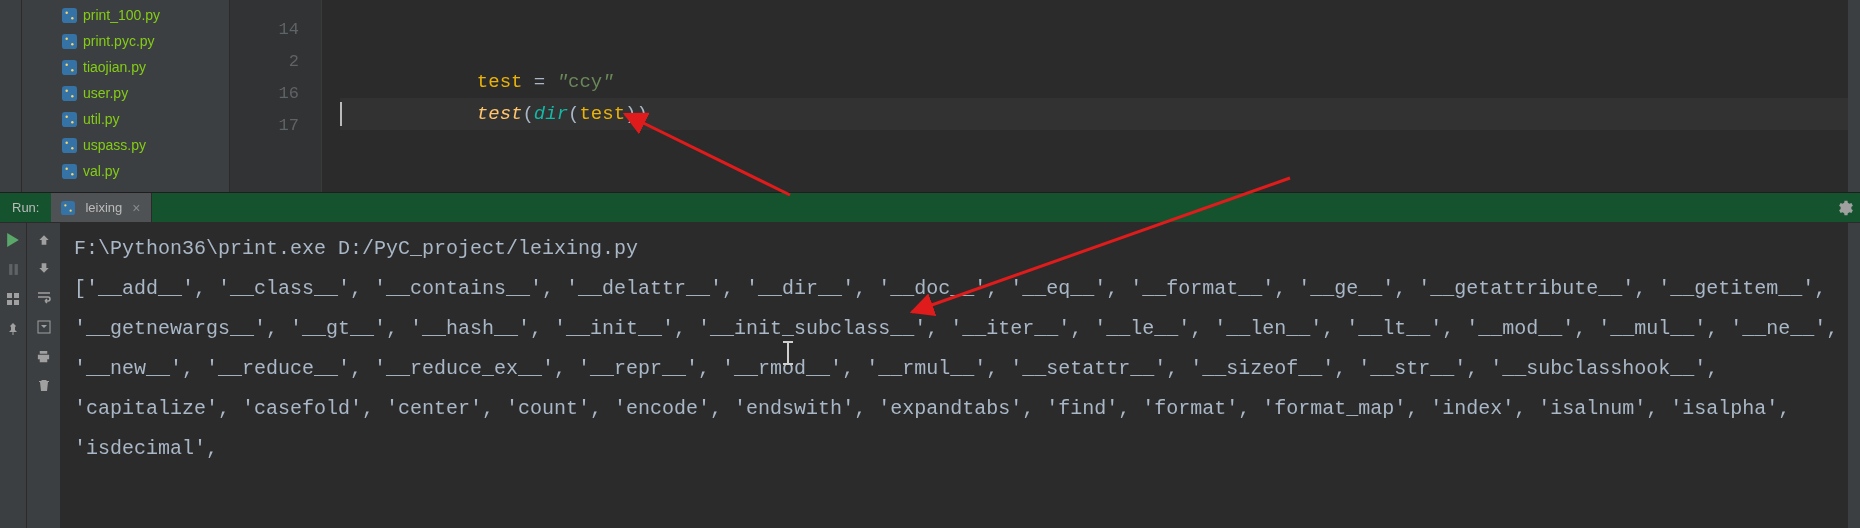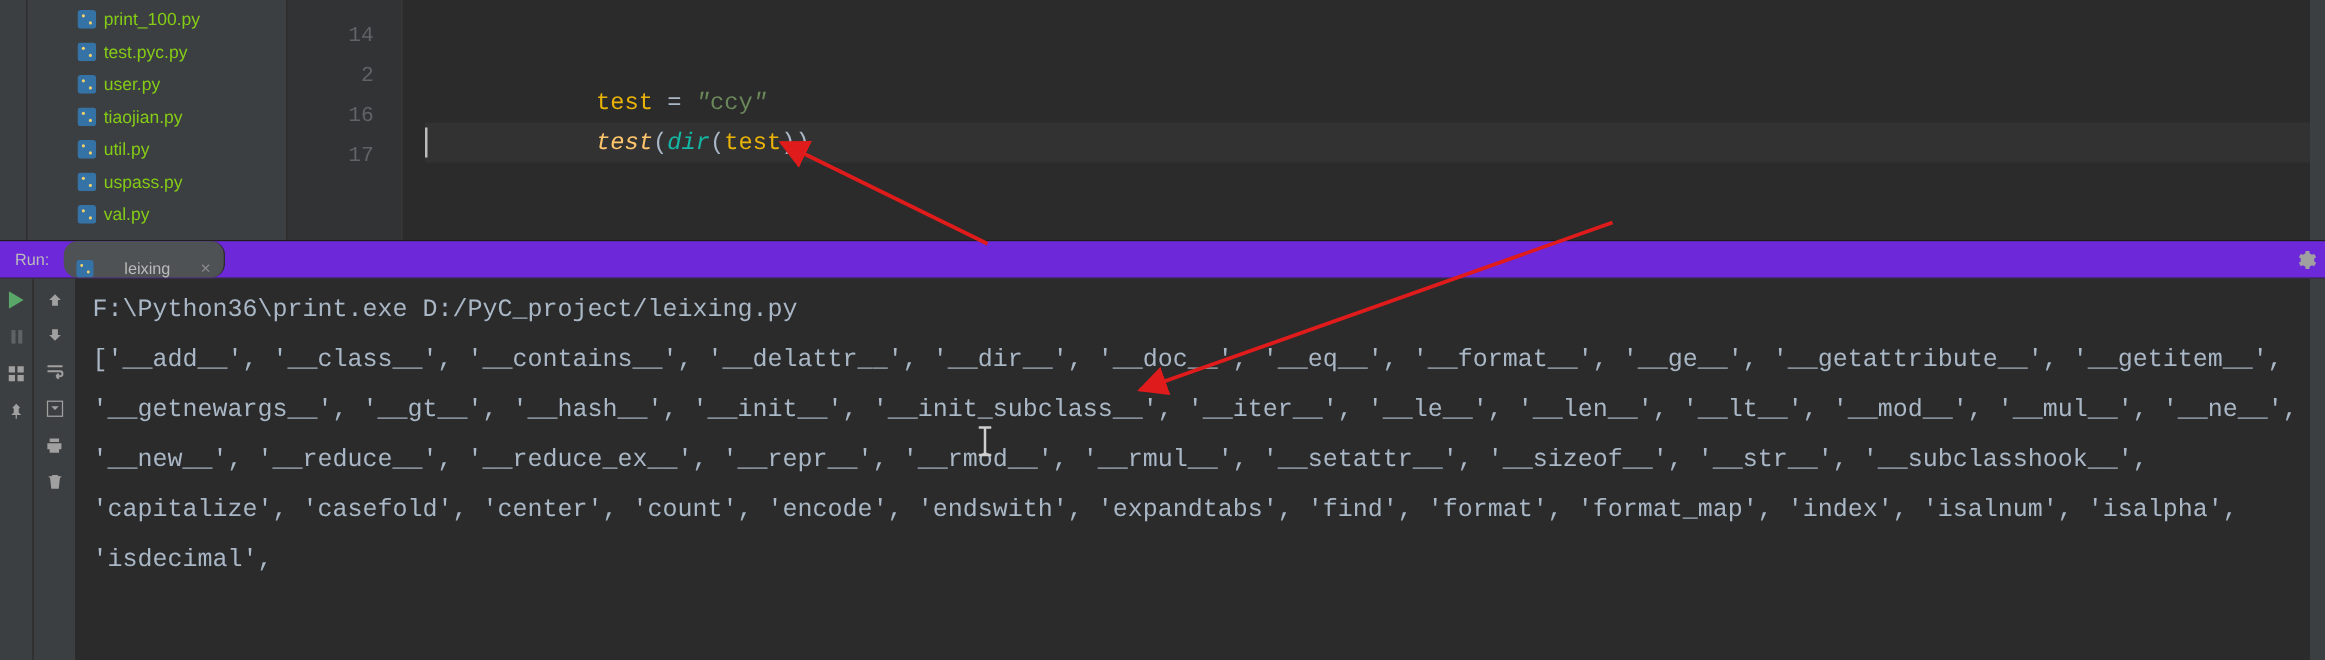--- a/index.html
+++ b/index.html
@@ -72,32 +72,31 @@
     display:inline-block; width:2px; height:24px; background:#bbbbbb;
     vertical-align:middle; margin-left:0px;
   }
   .run-panel {
     flex:1;
     display:flex; flex-direction:column;
     background:#2b2b2b;
     border-top:1px solid #1e1e1e;
   }
   .run-tabbar {
-    height:30px; background:#6d28d9; display:flex; align-items:stretch;
+    height:30px; background:#14532d; display:flex; align-items:stretch;
     border-bottom:1px solid #2b2b2b;
   }
   .run-label { padding: 0 12px; line-height:30px; color:#bbbbbb; font-size:13px; }
   .run-tab {
-    display:flex; align-items:flex-end; gap:24px;
+    display:flex; align-items:center; gap:10px;
     padding: 0 10px;
     background:#4e5254;
     color:#bbbbbb;
     border-right:1px solid #2b2b2b;
     font-size:13px;
-    border-radius:11px;
   }
   .run-tab .close { color:#8a8a8a; font-size:14px; cursor:pointer; }
   .run-tabbar .spacer { flex:1; }
   .gear { width:30px; display:flex; align-items:center; justify-content:center; cursor:pointer; }
   .run-body {
     flex:1; display:flex;
   }
   .run-gutter {
     width:26px; background:#3c3f41; display:flex; flex-direction:column;
     align-items:center; padding-top:10px; gap:16px;
@@ -149,41 +148,41 @@
         <span>print_100.py</span>
       </div>
       <div class="tree-item">
         <span class="ficon">
           <svg width="15" height="15" viewBox="0 0 16 16">
               <rect x="0" y="0" width="16" height="16" rx="3" fill="#3572A5"></rect>
               <circle cx="5" cy="5" r="1.3" fill="#f5d26a"></circle>
               <circle cx="11" cy="11" r="1.3" fill="#f5d26a"></circle>
             </svg>
         </span>
-        <span>test.pyc.py</span>
+        <span>print.pyc.py</span>
+      </div>
+      <div class="tree-item">
+        <span class="ficon">
+          <svg width="15" height="15" viewBox="0 0 16 16">
+              <rect x="0" y="0" width="16" height="16" rx="3" fill="#3572A5"></rect>
+              <circle cx="5" cy="5" r="1.3" fill="#f5d26a"></circle>
+              <circle cx="11" cy="11" r="1.3" fill="#f5d26a"></circle>
+            </svg>
+        </span>
+        <span>tiaojian.py</span>
       </div>
       <div class="tree-item">
         <span class="ficon">
           <svg width="15" height="15" viewBox="0 0 16 16">
               <rect x="0" y="0" width="16" height="16" rx="3" fill="#3572A5"></rect>
               <circle cx="5" cy="5" r="1.3" fill="#f5d26a"></circle>
               <circle cx="11" cy="11" r="1.3" fill="#f5d26a"></circle>
             </svg>
         </span>
         <span>user.py</span>
-      </div>
-      <div class="tree-item">
-        <span class="ficon">
-          <svg width="15" height="15" viewBox="0 0 16 16">
-              <rect x="0" y="0" width="16" height="16" rx="3" fill="#3572A5"></rect>
-              <circle cx="5" cy="5" r="1.3" fill="#f5d26a"></circle>
-              <circle cx="11" cy="11" r="1.3" fill="#f5d26a"></circle>
-            </svg>
-        </span>
-        <span>tiaojian.py</span>
       </div>
       <div class="tree-item">
         <span class="ficon">
           <svg width="15" height="15" viewBox="0 0 16 16">
               <rect x="0" y="0" width="16" height="16" rx="3" fill="#3572A5"></rect>
               <circle cx="5" cy="5" r="1.3" fill="#f5d26a"></circle>
               <circle cx="11" cy="11" r="1.3" fill="#f5d26a"></circle>
             </svg>
         </span>
         <span>util.py</span>

